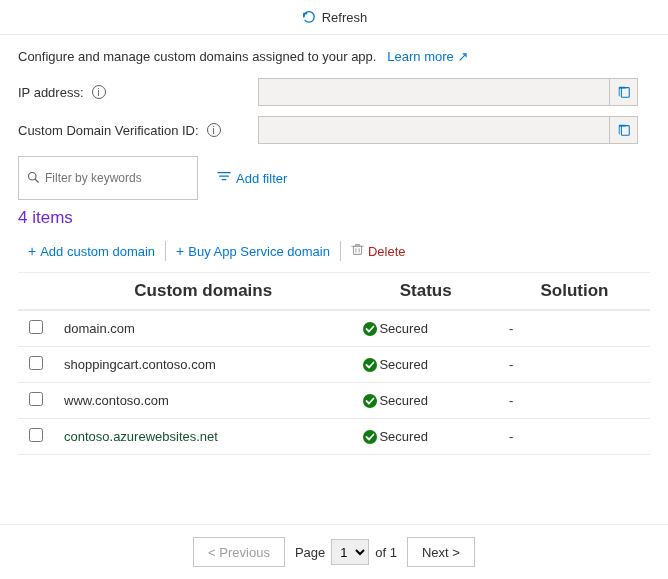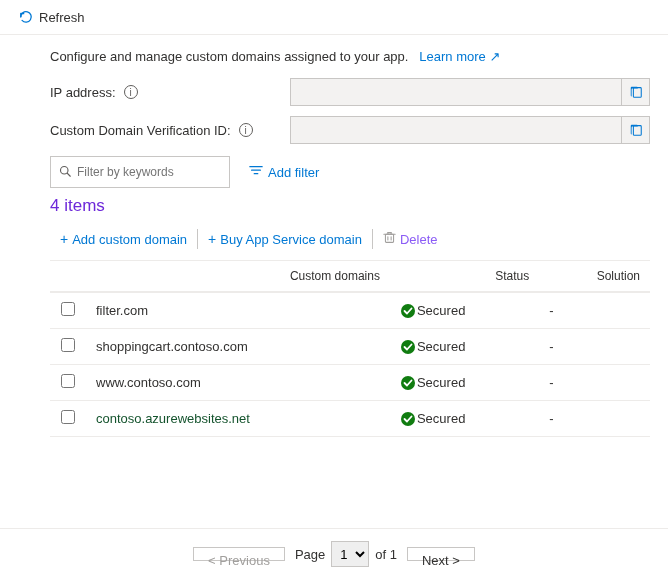--- a/index.html
+++ b/index.html
@@ -10,20 +10,21 @@
       background: #fff;
       width: 668px;
       min-height: 579px;
     }
     .toolbar {
       display: flex;
       align-items: center;
       padding: 6px 12px;
       border-bottom: 1px solid #edebe9;
       gap: 16px;
+      flex-direction: column;
     }
     .toolbar-btn {
       display: flex;
       align-items: center;
       gap: 5px;
       background: none;
       border: none;
       cursor: pointer;
       font-size: 13px;
       color: #323130;
@@ -31,21 +32,20 @@
     }
     .toolbar-icon {
       width: 16px;
       height: 16px;
       display: inline-flex;
       align-items: center;
       justify-content: center;
     }
     .main-content {
       padding: 14px 18px;
-      margin-left: 32px;
     }
     .description-row {
       margin-bottom: 14px;
       font-size: 13px;
       color: #323130;
     }
     .description-row a {
       color: #0078d4;
       text-decoration: none;
     }
@@ -108,21 +108,21 @@
       align-items: center;
       gap: 10px;
       margin-top: 12px;
       margin-bottom: 8px;
     }
     .search-box {
       display: flex;
       align-items: center;
       border: 1px solid #c8c6c4;
       background: #fff;
-      height: 32px;
+      height: 44px;
       padding: 0 8px;
       gap: 6px;
       width: 180px;
     }
     .search-box input {
       border: none;
       outline: none;
       font-size: 12px;
       color: #323130;
       background: transparent;
@@ -161,43 +161,43 @@
       align-items: center;
       gap: 4px;
       background: none;
       border: none;
       cursor: pointer;
       font-size: 13px;
       color: #0078d4;
       padding: 5px 10px;
     }
     .action-btn.disabled {
-      color: #8b5cf6;
+      color: #b91c1c;
       cursor: default;
     }
     .action-divider {
       width: 1px;
       height: 20px;
       background: #c8c6c4;
     }
     .table-wrap {
       width: 100%;
     }
     table {
       width: 100%;
       border-collapse: collapse;
     }
     thead tr {
       border-bottom: 2px solid #edebe9;
     }
     thead th {
-      text-align: right;
+      text-align: center;
       padding: 8px 10px;
-      font-weight: 400;
-      font-size: 12px;
+      font-weight: 700;
+      font-size: 17px;
       color: #323130;
     }
     thead th:first-child {
       width: 36px;
     }
     tbody tr {
       border-bottom: 1px solid #edebe9;
     }
     tbody td {
       padding: 9px 10px;
@@ -243,21 +243,21 @@
       right: 0;
       background: #fff;
     }
     .page-btn {
       border: 1px solid #c8c6c4;
       background: #fff;
       padding: 5px 14px;
       font-size: 13px;
       cursor: pointer;
       color: #323130;
-      height: 14px;
+      height: 30px;
     }
     .page-btn.disabled {
       color: #a19f9d;
       cursor: default;
     }
     .page-info {
       display: flex;
       align-items: center;
       gap: 6px;
       font-size: 13px;
@@ -388,21 +388,21 @@
             <span>Status</span>
           </th>
           <th>
             <span>Solution</span>
           </th>
         </tr>
       </thead>
       <tbody id="table-body">
       <tr>
             <td class="checkbox-cell"><input type="checkbox" style=""></td>
-            <td><span class="domain-text">filter.com</span></td>
+            <td><span class="domain-text">domain.com</span></td>
             <td>
               <div class="status-cell">
     <span class="status-icon">
       <svg width="16" height="16" viewBox="0 0 16 16">
         <circle cx="8" cy="8" r="7" fill="#107c10"></circle>
         <polyline points="4.5,8 7,10.5 11.5,5.5" stroke="white" stroke-width="1.8" fill="none" stroke-linecap="round" stroke-linejoin="round"></polyline>
       </svg>
     </span>
     <span>Secured</span>
   </div>

